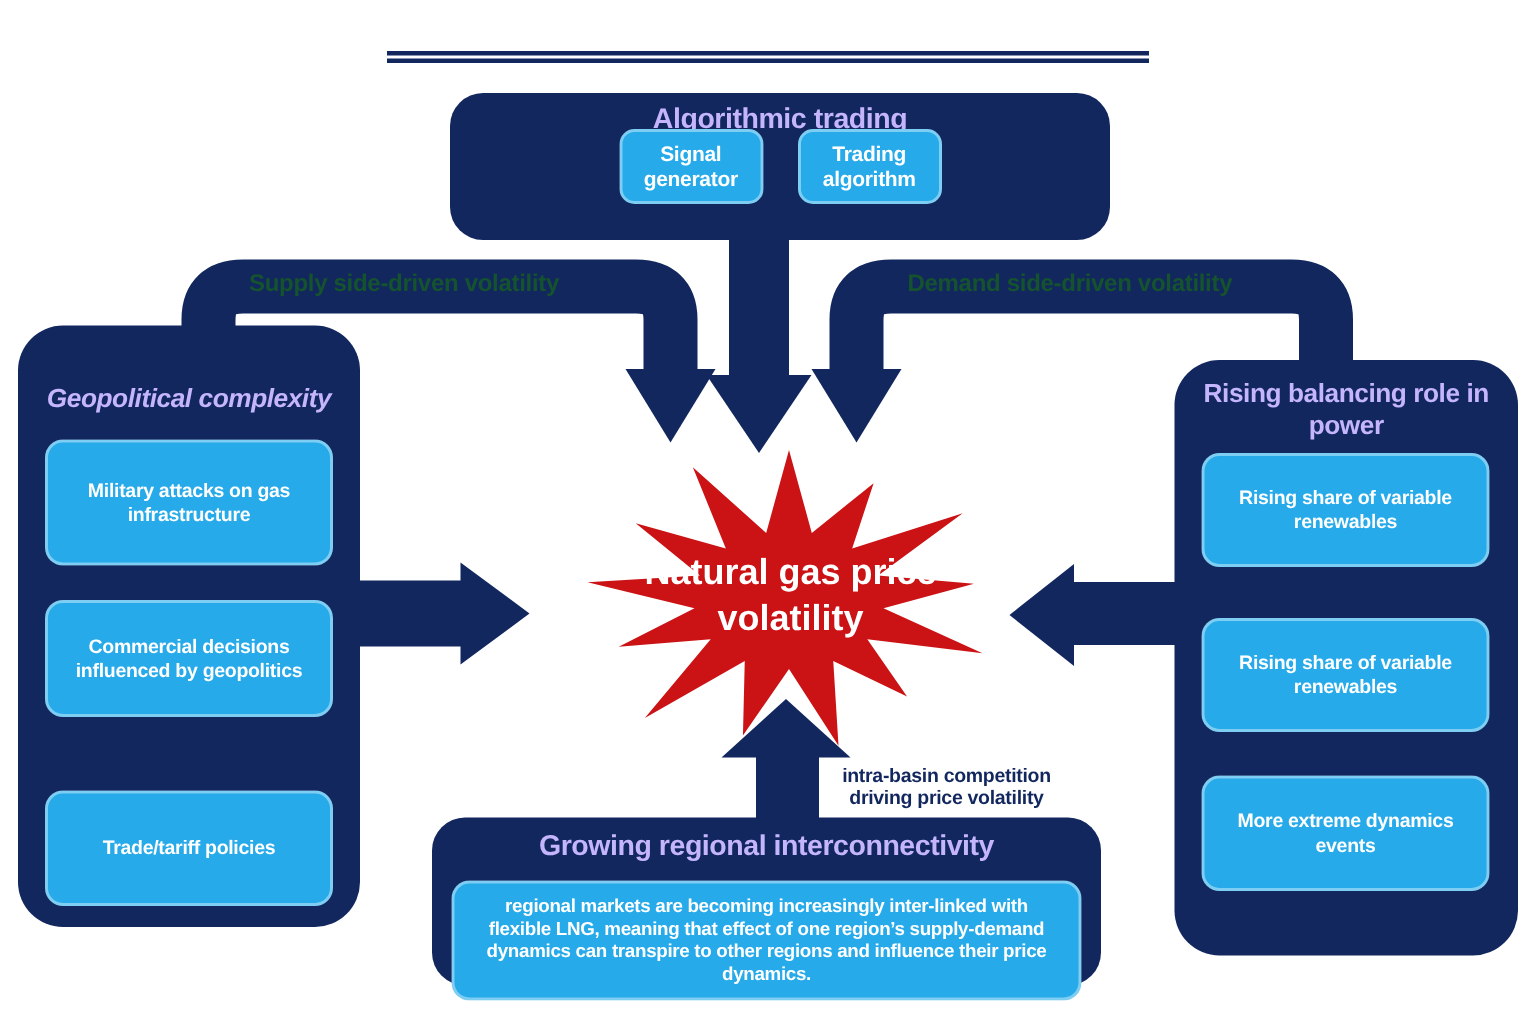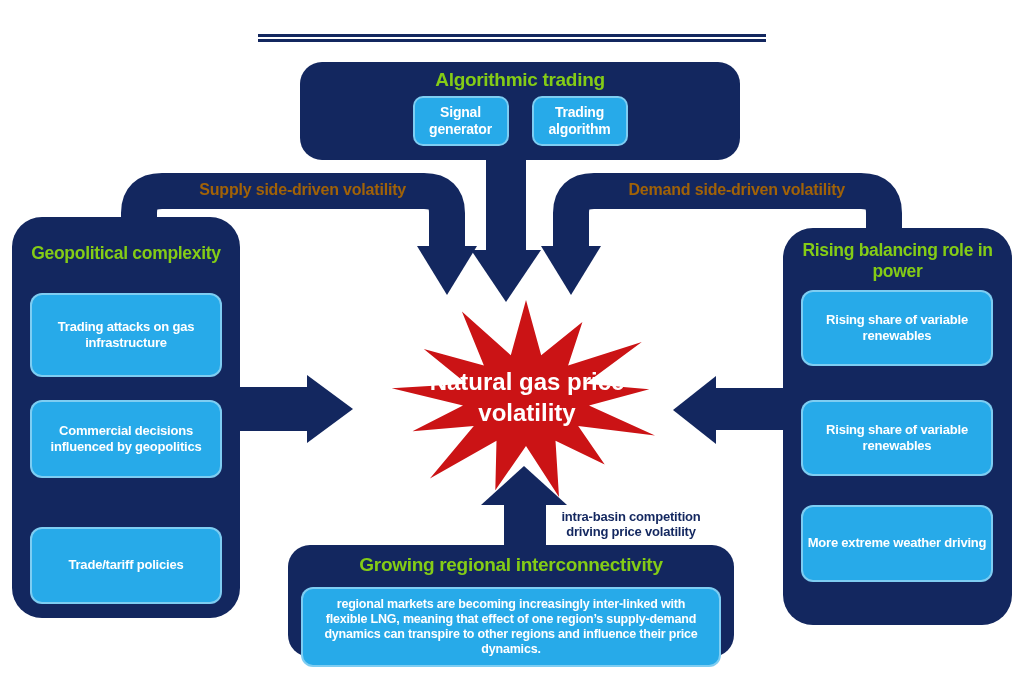--- a/index.html
+++ b/index.html
@@ -18,53 +18,53 @@
     text-align:center; font-size:26px; font-weight:bold; color:var(--navy);
     z-index:3; letter-spacing:-0.3px;
   }
   .title-underline {
     position:absolute; left:258px; top:34px; width:508px; height:2px;
     border-top:3px solid var(--navy); border-bottom:3px solid var(--navy); z-index:3;
   }
 
   .panel { position:absolute; background:var(--navy); z-index:2; }
   .panel-title { position:absolute; left:0; width:100%; text-align:center;
-    color:#84cc16; font-weight:bold; letter-spacing:-0.3px; }
+    color:#c4b5fd; font-weight:bold; letter-spacing:-0.3px; }
 
   .chip {
     background:var(--cyan); border:2px solid rgba(214,239,252,0.5); border-radius:12px;
     color:#fff; font-weight:bold; text-align:center; letter-spacing:-0.2px;
     display:flex; align-items:center; justify-content:center; line-height:1.25;
     box-sizing:border-box;
   }
   .chip-abs { position:absolute; }
 
   .panel-top { left:300px; top:62px; width:440px; height:98px; border-radius:22px; }
   .panel-top .panel-title { top:7px; font-size:19px; }
-  .top-row { position:absolute; left:0; top:34px; width:100%;
+  .top-row { position:absolute; left:0; top:24px; width:100%;
     display:flex; justify-content:center; gap:23px; }
   .top-chip { width:96px; height:50px; font-size:14px; border-radius:10px; }
 
   .panel-left { left:12px; top:217px; width:228px; height:401px; border-radius:30px; }
-  .panel-left .panel-title { top:26px; font-size:17.5px; white-space:nowrap; }
+  .panel-left .panel-title { top:38px; font-size:17.5px; white-space:nowrap;font-style:italic; }
 
-  .panel-right { left:783px; top:228px; width:229px; height:397px; border-radius:30px; }
+  .panel-right { left:783px; top:240px; width:229px; height:397px; border-radius:30px; }
   .panel-right .panel-title { top:12px; font-size:17.5px; line-height:1.2; }
 
   .panel-bottom { left:288px; top:545px; width:446px; height:112px; border-radius:22px; }
   .panel-bottom .panel-title { top:9px; font-size:19px; }
   .bottom-body {
     position:absolute; left:13px; top:42px; width:420px; height:80px;
     font-size:12.5px; line-height:1.22; padding:2px 19px; border-radius:12px;
   }
 
   .side-chip { left:18px; width:192px; font-size:13px; padding:2px; }
 
-  .band-label { position:absolute; z-index:3; color:#a16207; font-weight:bold;
-    font-size:16px; text-align:right; letter-spacing:-0.2px; }
+  .band-label { position:absolute; z-index:3; color:#14532d; font-weight:bold;
+    font-size:16px; text-align:left; letter-spacing:-0.2px; }
   .star-label { position:absolute; left:428px; top:366px; width:198px; z-index:3;
     color:#fff; font-weight:bold; font-size:24px; text-align:center; line-height:1.3; }
   .intra-label { position:absolute; left:542px; top:510px; width:178px; z-index:3;
     color:var(--navy); font-weight:bold; font-size:13px; line-height:1.15; text-align:center;
     letter-spacing:-0.2px; }
 </style>
 </head>
 <body>
 
 <div class="stage" style="--navy: #13275f; --cyan: #27aae9; --red: #cb1315;">
@@ -97,30 +97,30 @@
   <div class="panel panel-top">
     <div class="panel-title">Algorithmic trading</div>
     <div class="top-row">
       <div class="chip top-chip">Signal generator</div>
       <div class="chip top-chip">Trading algorithm</div>
     </div>
   </div>
 
   <div class="panel panel-left">
     <div class="panel-title">Geopolitical complexity</div>
-    <div class="chip chip-abs side-chip" style="top:76px;height:84px;">Trading attacks on gas infrastructure</div>
+    <div class="chip chip-abs side-chip" style="top:76px;height:84px;">Military attacks on gas infrastructure</div>
     <div class="chip chip-abs side-chip" style="top:183px;height:78px;">Commercial decisions influenced by geopolitics</div>
     <div class="chip chip-abs side-chip" style="top:276px;height:77px;margin-top:34px;">Trade/tariff policies</div>
   </div>
 
   <div class="panel panel-right">
     <div class="panel-title">Rising balancing role in power</div>
     <div class="chip chip-abs side-chip" style="top:62px;height:76px;">Rising share of variable renewables</div>
     <div class="chip chip-abs side-chip" style="top:172px;height:76px;">Rising share of variable renewables</div>
-    <div class="chip chip-abs side-chip" style="top:277px;height:77px;">More extreme weather driving</div>
+    <div class="chip chip-abs side-chip" style="top:277px;height:77px;">More extreme dynamics events</div>
   </div>
 
   <div class="panel panel-bottom">
     <div class="panel-title">Growing regional interconnectivity</div>
     <div class="chip bottom-body">regional markets are becoming increasingly inter-linked with flexible LNG, meaning that effect of one region’s supply-demand dynamics can transpire to other regions and influence their price dynamics.</div>
   </div>
 
   <div class="band-label" style="left:166px;top:181px;width:240px;">Supply side-driven volatility</div>
   <div class="band-label" style="left:605px;top:181px;width:240px;">Demand side-driven volatility</div>
   <div class="star-label">Natural gas price volatility</div>

